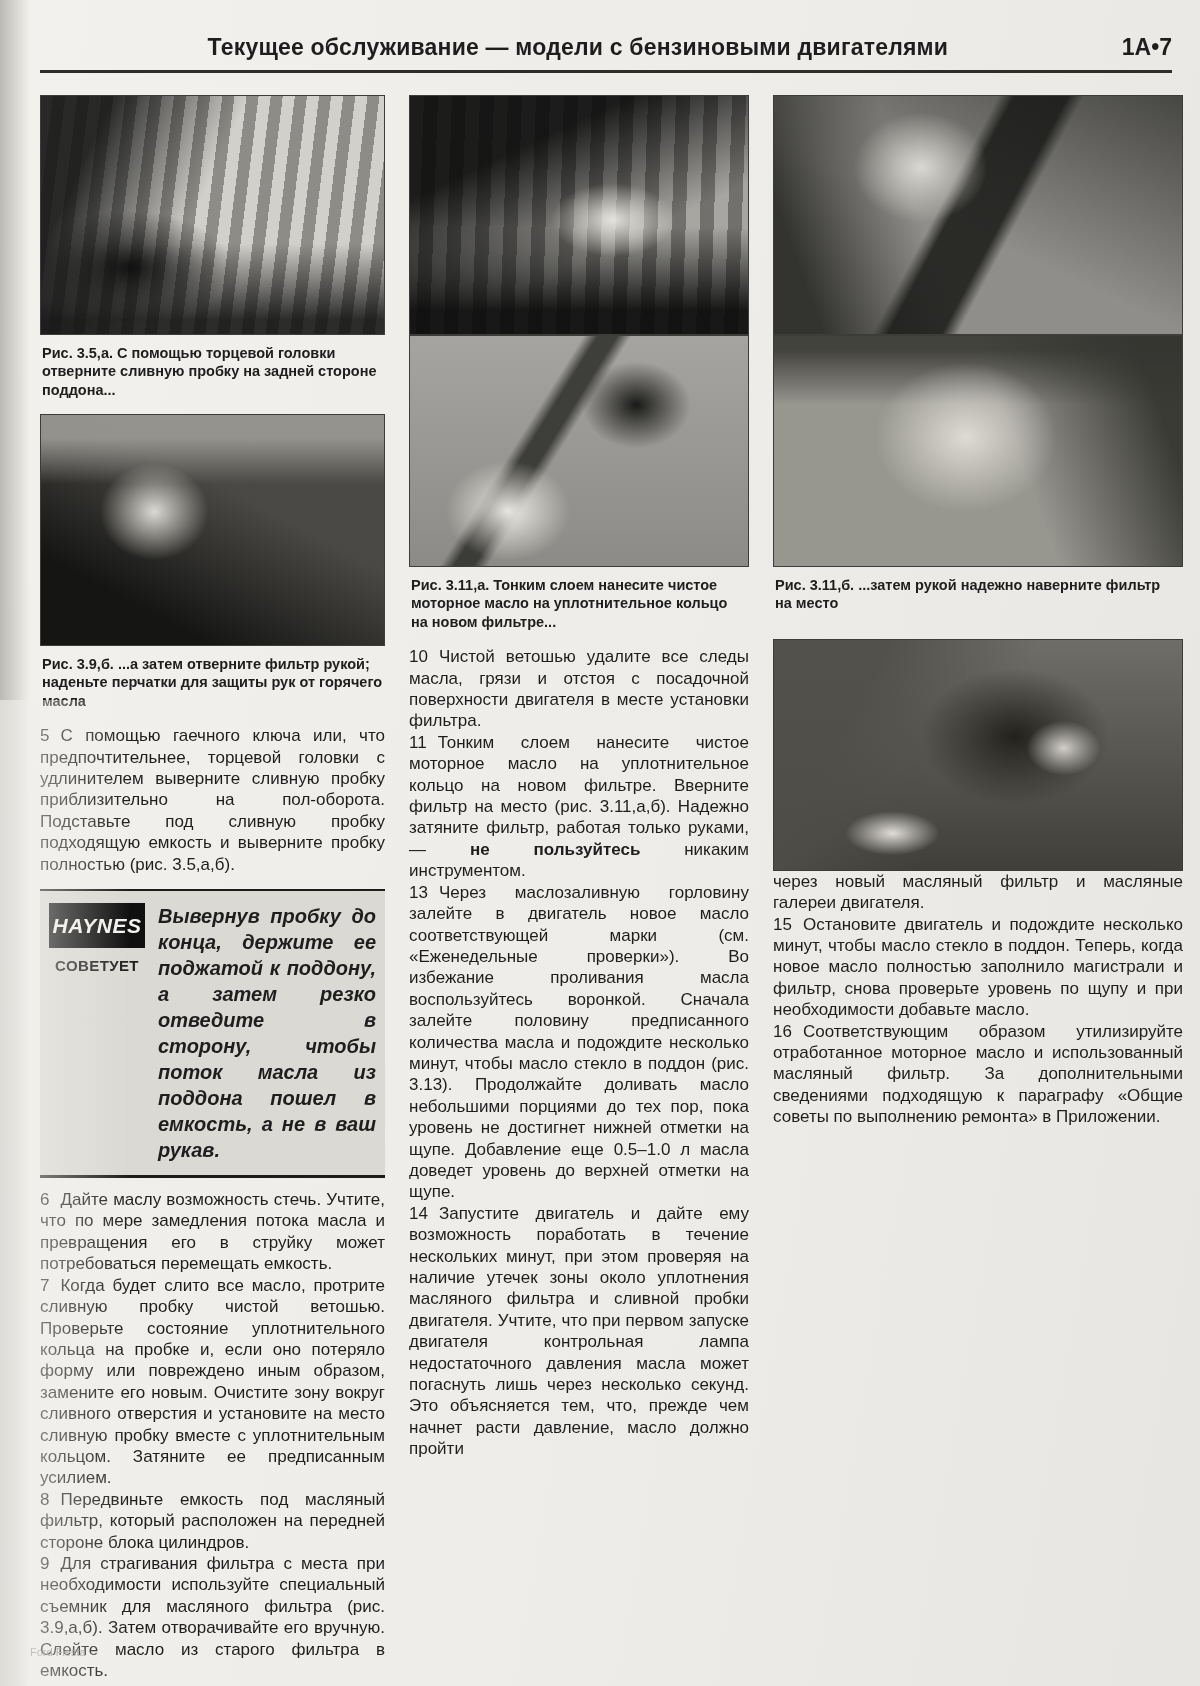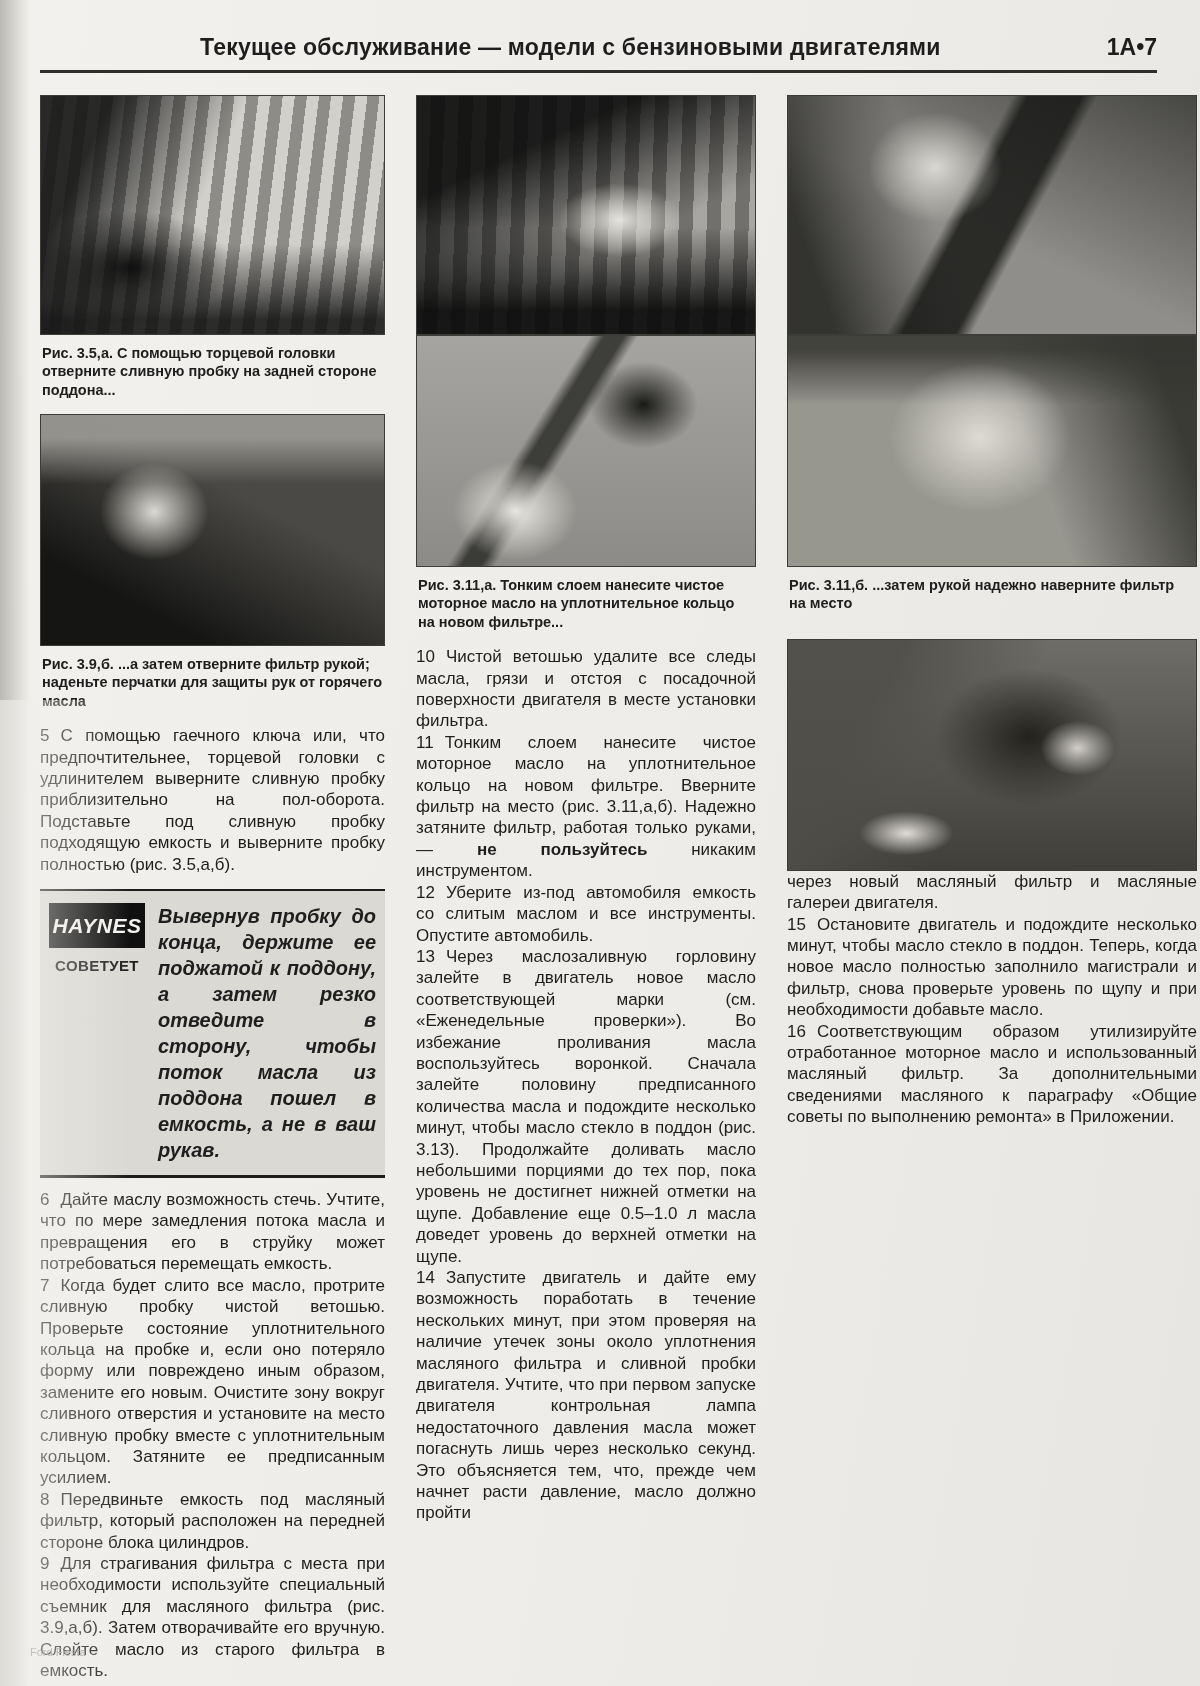--- a/index.html
+++ b/index.html
@@ -12,29 +12,29 @@
     position:absolute; left:0; top:0; bottom:0; width:30px;
     background:linear-gradient(to right, rgba(120,118,112,0.45), rgba(120,118,112,0));
     pointer-events:none;
   }
   .scan-fade {
     position:absolute; left:0; top:700px; bottom:0; width:130px;
     background:linear-gradient(to right, rgba(240,239,235,0.65), rgba(240,239,235,0));
     pointer-events:none; z-index:5;
   }
   .header {
-    position:absolute; left:40px; right:43px; top:34px;
+    position:absolute; left:40px; right:28px; top:34px;
     display:flex; align-items:center;
     border-bottom:3px solid #2d2d2b; padding-bottom:9px;
   }
   .header .title { flex:1; text-align:center; font-weight:700; font-size:23px; letter-spacing:0.2px; }
   .header .pagenum { font-weight:700; font-size:23px; margin-left:6px; white-space:nowrap; }
   .content {
     position:absolute; left:40px; top:95px; width:1125px;
-    display:grid; grid-template-columns:345px 340px 410px; column-gap:31px;
+    display:grid; grid-template-columns:345px 340px 410px; column-gap:24px;
   }
   .col { display:flex; flex-direction:column; }
   .photo { border:1px solid #3c3c38; box-sizing:border-box; width:100%; }
   .ph-r1 { height:240px; }
   .ph-r2 { height:232px; }
   .caption { font-weight:700; font-size:14.5px; line-height:1.27; margin:9px 2px 0 2px; }
   .cap-r1 { min-height:62px; margin-bottom:8px; }
   .cap-r2 { margin-bottom:15px; }
   .step { margin:0; font-size:17px; line-height:1.26; text-align:justify; }
   .step .num { padding-right:11px; }
@@ -131,34 +131,33 @@
     </div>
 
     <div class="col">
       <div class="photo ph-r1 ph-2"></div>
 
       <div class="photo ph-r2 ph-5"></div>
       <div class="caption cap-r2">Рис. 3.11,а. Тонким слоем нанесите чистое моторное масло на уплотнительное кольцо на новом фильтре...</div>
 
       <p class="step"><span class="num">10</span><span>Чистой ветошью удалите все следы масла, грязи и отстоя с посадочной поверхности двигателя в месте установки фильтра.</span></p>
       <p class="step"><span class="num">11</span><span>Тонким слоем нанесите чистое моторное масло на уплотнительное кольцо на новом фильтре. Вверните фильтр на место (рис. 3.11,а,б). Надежно затяните фильтр, работая только руками, — </span><b>не пользуйтесь</b><span> никаким инструментом.</span></p>
-      <p class="step"><span class="num">12</span><span>Уберите из-под автомобиля емкость со слитым маслом и все инструменты. Опустите автомобиль.</span></p>
       <p class="step"><span class="num">13</span><span>Через маслозаливную горловину залейте в двигатель новое масло соответствующей марки (см. «Еженедельные проверки»). Во избежание проливания масла воспользуйтесь воронкой. Сначала залейте половину предписанного количества масла и подождите несколько минут, чтобы масло стекло в поддон (рис. 3.13). Продолжайте доливать масло небольшими порциями до тех пор, пока уровень не достигнет нижней отметки на щупе. Добавление еще 0.5–1.0 л масла доведет уровень до верхней отметки на щупе.</span></p>
       <p class="step"><span class="num">14</span><span>Запустите двигатель и дайте ему возможность поработать в течение нескольких минут, при этом проверяя на наличие утечек зоны около уплотнения масляного фильтра и сливной пробки двигателя. Учтите, что при первом запуске двигателя контрольная лампа недостаточного давления масла может погаснуть лишь через несколько секунд. Это объясняется тем, что, прежде чем начнет расти давление, масло должно пройти</span></p>
     </div>
 
     <div class="col">
       <div class="photo ph-r1 ph-3"></div>
 
       <div class="photo ph-r2 ph-6"></div>
       <div class="caption">Рис. 3.11,б. ...затем рукой надежно наверните фильтр на место</div>
 
       <div class="photo ph-r2 ph-7 fig313"></div>
 
       <p class="step"><span>через новый масляный фильтр и масляные галереи двигателя.</span></p>
       <p class="step"><span class="num">15</span><span>Остановите двигатель и подождите несколько минут, чтобы масло стекло в поддон. Теперь, когда новое масло полностью заполнило магистрали и фильтр, снова проверьте уровень по щупу и при необходимости добавьте масло.</span></p>
-      <p class="step"><span class="num">16</span><span>Соответствующим образом утилизируйте отработанное моторное масло и использованный масляный фильтр. За дополнительными сведениями масляного к параграфу «Общие советы по выполнению ремонта» в Приложении.</span></p>
+      <p class="step"><span class="num">16</span><span>Соответствующим образом утилизируйте отработанное моторное масло и использованный масляный фильтр. За дополнительными сведениями подходящую к параграфу «Общие советы по выполнению ремонта» в Приложении.</span></p>
     </div>
   </div>
 
   <div class="scan-fade"></div>
   <div class="footer">Ford Fiesta</div>
 </div>
 
 </body></html>

